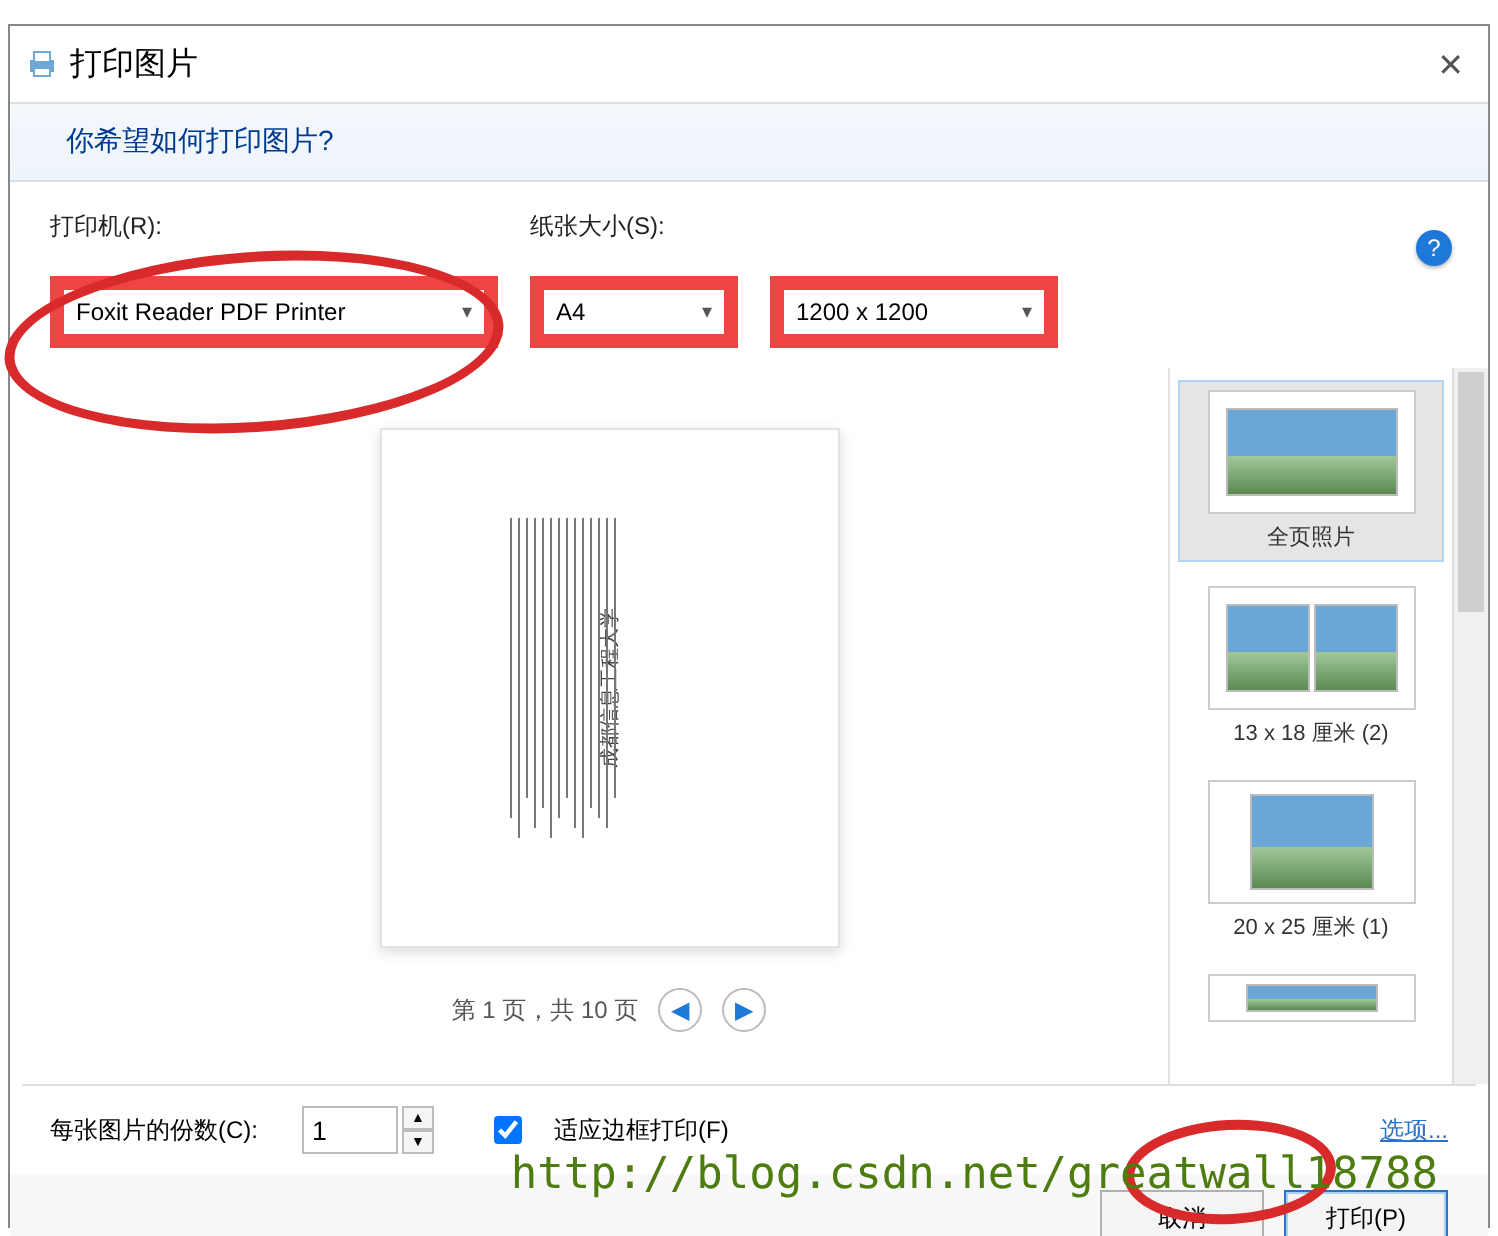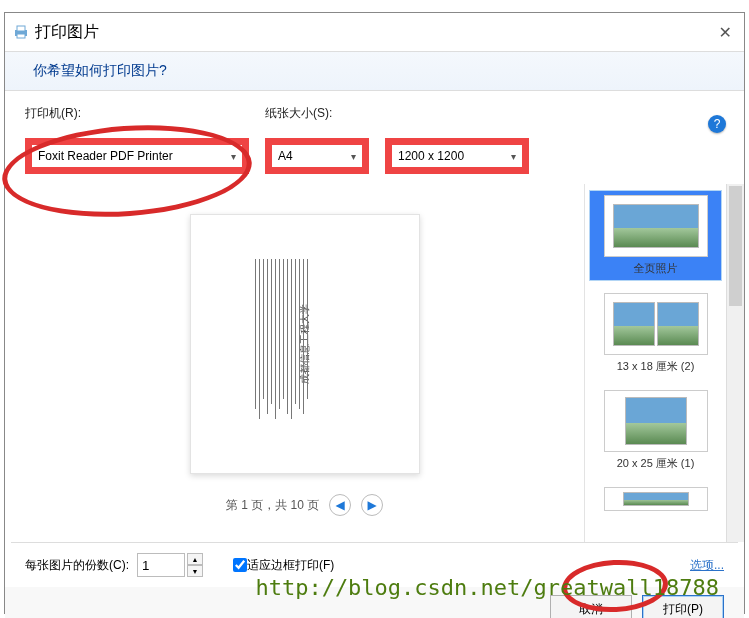--- a/index.html
+++ b/index.html
@@ -26,36 +26,36 @@
 
 .middle { display: flex; height: 358px; padding-left: 20px; }
 .preview-col { flex: 1; display: flex; flex-direction: column; align-items: center; justify-content: center; }
 .preview-page { width: 230px; height: 260px; border: 1px solid #e3e3e3; box-shadow: 0 2px 6px rgba(0,0,0,.15); display: flex; align-items: center; justify-content: center; margin-top: 4px; }
 .doc-mock { width: 180px; height: 220px; display: flex; align-items: center; justify-content: center; flex-direction: column; position: relative; }
 .pager { margin-top: 20px; display: flex; align-items: center; gap: 10px; color: #555; }
 .nav-btn { width: 22px; height: 22px; border: 1px solid #bbb; border-radius: 50%; display: flex; align-items: center; justify-content: center; font-size: 12px; color: #1e78d8; cursor: pointer; background: #fff; }
 
 .layouts-col { width: 142px; border-left: 1px solid #e3e3e3; padding: 6px 4px; overflow: hidden; }
 .layout-item { display: flex; flex-direction: column; align-items: center; margin-bottom: 8px; padding: 4px; }
-.layout-item.sel { background: #3b82f6; border: 1px solid #b2d5f5; }
+.layout-item.sel { background: #e5e5e5; border: 1px solid #b2d5f5; }
 .thumb { width: 104px; height: 62px; border: 1px solid #ccc; background: #fff; display: flex; align-items: center; justify-content: center; gap: 2px; padding: 8px; }
 .thumb .img { background: linear-gradient(to bottom, #6aa6d6 0%, #6aa6d6 55%, #a2c79b 55%, #5a8a52 100%); border: 1px solid #bbb; flex: 1; align-self: stretch; }
 .layout-item .lbl { margin-top: 4px; font-size: 11px; color: #333; text-align: center; }
 
 .scrollbar { width: 18px; background: #f0f0f0; border-left: 1px solid #ddd; position: relative; }
 .scrollbar .handle { position: absolute; left: 2px; right: 2px; top: 2px; height: 120px; background: #cfcfcf; }
 
 .sep { height: 1px; background: #ddd; margin: 0 6px; }
 
 .bottom-row { height: 44px; display: flex; align-items: center; padding: 0 20px; position: relative; }
-.bottom-row .copies-lbl { margin-right: 8px; }
+.bottom-row .copies-lbl { margin-right: 22px; }
 .copies-input { width: 48px; height: 24px; border: 1px solid #bcbcbc; padding: 0 4px; }
 .spin { width: 16px; height: 24px; display: flex; flex-direction: column; margin-left: 2px; }
 .spin div { flex: 1; border: 1px solid #bcbcbc; font-size: 7px; display: flex; align-items: center; justify-content: center; background: #f5f5f5; cursor: pointer; }
-.fit-chk { margin-left: 30px; display: flex; align-items: center; gap: 0; }
+.fit-chk { margin-left: 30px; display: flex; align-items: center; gap: 16px; }
 .fit-chk input { width: 14px; height: 14px; }
 .options-link { position: absolute; right: 20px; color: #2b72c9; text-decoration: underline; cursor: pointer; }
 
 .action-row { height: 44px; display: flex; align-items: center; justify-content: flex-end; padding: 0 20px; gap: 10px; background: #f8f8f8; }
 .btn { height: 28px; min-width: 82px; border: 1px solid #b0b0b0; background: #f4f4f4; display: flex; align-items: center; justify-content: center; font-size: 12px; cursor: pointer; }
 .btn.primary { border-color: #2b72c9; box-shadow: inset 0 0 0 1px #a9d0f5; }
 
 .circle { position: absolute; border: 5px solid #d82a2a; border-radius: 50%; pointer-events: none; }
 .circle.c1 { left: 2px; top: 126px; width: 250px; height: 90px; transform: rotate(-4deg); }
 .circle.c2 { left: 562px; top: 560px; width: 106px; height: 52px; transform: rotate(-3deg); }

